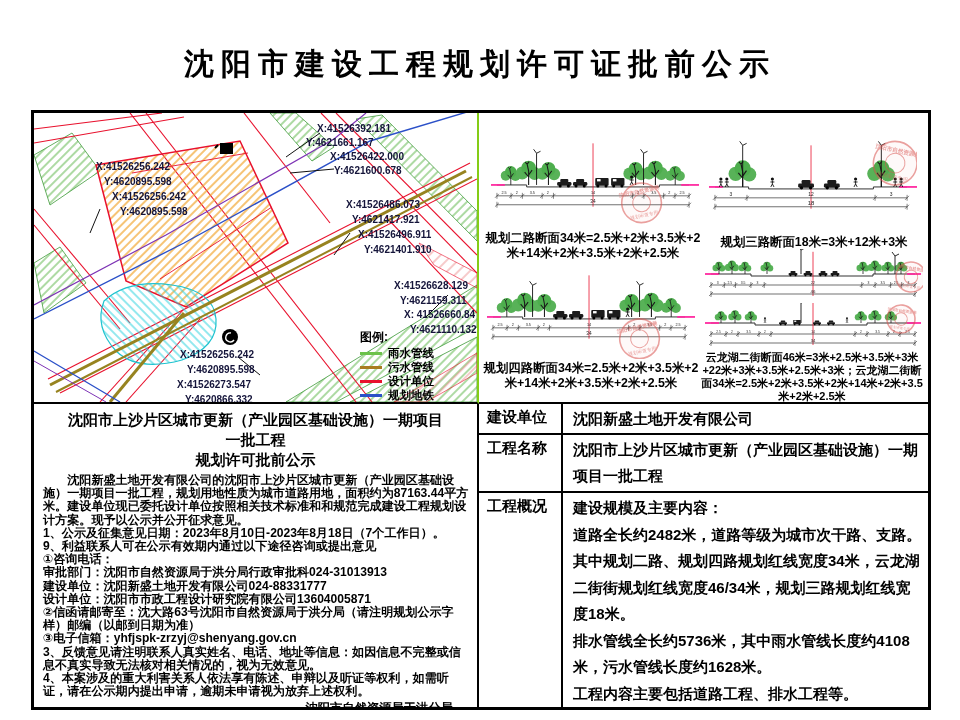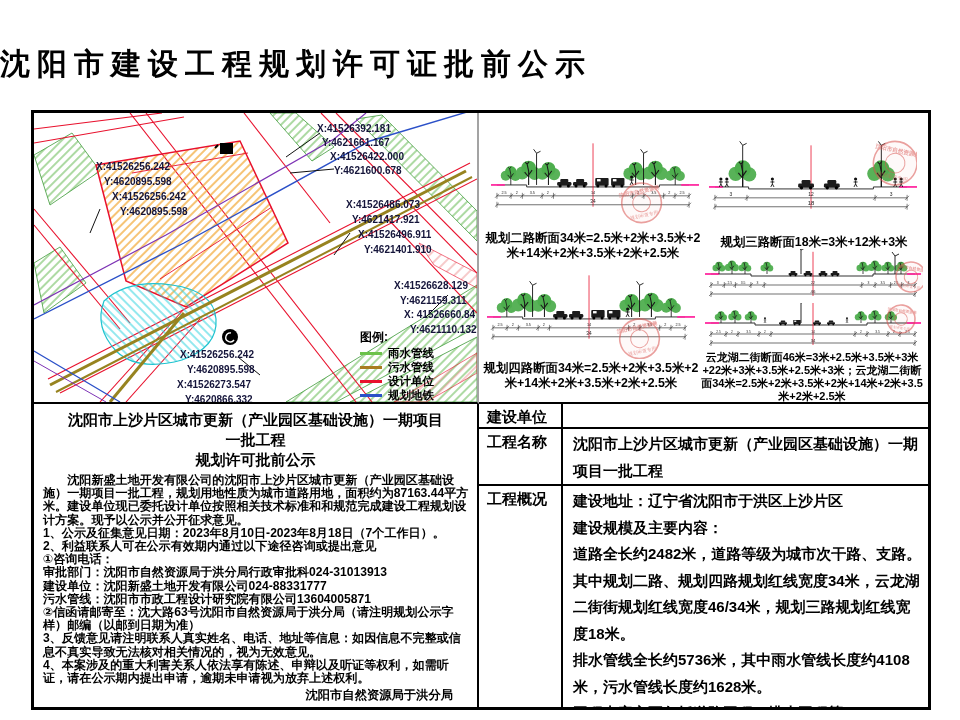--- a/index.html
+++ b/index.html
@@ -1,22 +1,22 @@
 <!DOCTYPE html>
 <html><head>
 <meta charset="utf-8">
 <style>
   html,body{margin:0;padding:0;background:#fff;}
   body{width:960px;height:720px;position:relative;overflow:hidden;
        font-family:"Liberation Sans","DejaVu Sans",sans-serif;color:#000;}
-  .page-title{position:absolute;top:44px;left:0;width:100%;
+  .page-title{position:absolute;top:44px;left:0;width:100%;text-align:center;
        font-size:30px;font-weight:bold;letter-spacing:7px;}
   .frame{position:absolute;left:31px;top:110px;width:894px;height:594px;border:3px solid #000;}
   .map-cell{position:absolute;left:0;top:0;width:443px;height:289px;
-       border-right:2px solid #a3a3a3;border-bottom:2px solid #000;overflow:hidden;}
+       border-right:2px solid #84cc16;border-bottom:2px solid #000;overflow:hidden;}
   #map-svg{position:absolute;left:0;top:0;width:443px;height:289px;}
   .coord{position:absolute;font-size:10px;font-weight:bold;color:#14143a;white-space:nowrap;}
   .legend{position:absolute;left:326px;top:216px;}
   .legend-title{font-size:12px;font-weight:bold;}
   .legend-row{display:flex;align-items:center;height:14px;}
   .legend-swatch{display:inline-block;width:22px;height:3px;margin-right:6px;}
   .legend-label{font-size:11.5px;font-weight:bold;}
   .sections-cell{position:absolute;left:445px;top:0;width:449px;height:289px;
        border-bottom:2px solid #000;overflow:hidden;}
   .secsvg{position:absolute;}
@@ -109,21 +109,21 @@
         <path d="M392,204 L414,182"></path>
           <path d="M226,262 L204,244"></path>
       </g>
       <rect x="186" y="30" width="13" height="11" fill="#000"></rect>
       <path d="M184,32 l-3,3" stroke="#000" stroke-width="2"></path>
       <circle cx="196" cy="224" r="8" fill="#000"></circle>
       <path d="M197,220 a4.5,4.5 0 1,0 3,7" stroke="#fff" stroke-width="1.4" fill="none"></path>
     </svg>
     <div id="map-labels">
         <div class="coord" style="left: 283px; top: 10px;">X:41526392.181</div>
-        <div class="coord" style="left: 288px; top: 24px;">Y:4621661.167</div>
+        <div class="coord" style="left: 272px; top: 24px;">Y:4621661.167</div>
         <div class="coord" style="left: 296px; top: 38px;">X:41526422.000</div>
         <div class="coord" style="left: 300px; top: 52px;">Y:4621600.678</div>
         <div class="coord" style="left: 62px; top: 48px;">X:41526256.242</div>
         <div class="coord" style="left: 70px; top: 63px;">Y:4620895.598</div>
         <div class="coord" style="left: 78px; top: 78px;">X:41526256.242</div>
         <div class="coord" style="left: 86px; top: 93px;">Y:4620895.598</div>
         <div class="coord" style="left: 312px; top: 86px; text-align: center;">X:41526486.073</div>
         <div class="coord" style="left: 318px; top: 101px;">Y:4621417.921</div>
         <div class="coord" style="left: 324px; top: 116px;">X:41526496.911</div>
         <div class="coord" style="left: 330px; top: 131px;">Y:4621401.910</div>
@@ -554,49 +554,52 @@
 
   <div class="notice-cell">
     <div class="notice-heading">
       <span>沈阳市上沙片区城市更新（产业园区基础设施）一期项目一批工程</span><br>
       <span>规划许可批前公示</span>
     </div>
     <div class="notice-body">
       <div class="npara">沈阳新盛土地开发有限公司的沈阳市上沙片区城市更新（产业园区基础设施）一期项目一批工程，规划用地性质为城市道路用地，面积约为87163.44平方米。建设单位现已委托设计单位按照相关技术标准和和规范完成建设工程规划设计方案。现予以公示并公开征求意见。</div>
       <div id="notice-lines">
           <div>1、公示及征集意见日期：2023年8月10日-2023年8月18日（7个工作日）。</div>
-          <div>2、利益联系人可在公示有效期内通过以下途径咨询或提出意见</div>
+          <div>9、利益联系人可在公示有效期内通过以下途径咨询或提出意见</div>
           <div>①咨询电话：</div>
           <div>审批部门：沈阳市自然资源局于洪分局行政审批科024-31013913</div>
           <div>建设单位：沈阳新盛土地开发有限公司024-88331777</div>
-          <div>污水管线：沈阳市市政工程设计研究院有限公司13604005871</div>
+          <div>设计单位：沈阳市市政工程设计研究院有限公司13604005871</div>
           <div>②信函请邮寄至：沈大路63号沈阳市自然资源局于洪分局（请注明规划公示字样）邮编（以邮到日期为准）</div>
+          <div>③电子信箱：yhfjspk-zrzyj@shenyang.gov.cn</div>
           <div>3、反馈意见请注明联系人真实姓名、电话、地址等信息：如因信息不完整或信息不真实导致无法核对相关情况的，视为无效意见。</div>
           <div>4、本案涉及的重大利害关系人依法享有陈述、申辩以及听证等权利，如需听证，请在公示期内提出申请，逾期未申请视为放弃上述权利。</div>
         </div>
       <div class="sig" id="sig">
           <div>沈阳市自然资源局于洪分局</div>
         </div>
     </div>
   </div>
 
   <div class="table-cell" id="info-table">
       <div class="trow trow0">
         <div class="tlabel">建设单位</div>
+        <div class="tvalue">
+          <div class="vline">沈阳新盛土地开发有限公司</div>
+        </div>
       </div>
       <div class="trow trow1">
         <div class="tlabel">工程名称</div>
         <div class="tvalue">
           <div class="vline">沈阳市上沙片区城市更新（产业园区基础设施）一期项目一批工程</div>
         </div>
       </div>
       <div class="trow trow2">
         <div class="tlabel">工程概况</div>
         <div class="tvalue">
-          <div class="vline">建设地址：辽宁省沈阳市于洪区上沙片区</div>
           <div class="vline">建设规模及主要内容：</div>
           <div class="vline">道路全长约2482米，道路等级为城市次干路、支路。其中规划二路、规划四路规划红线宽度34米，云龙湖二街街规划红线宽度46/34米，规划三路规划红线宽度18米。</div>
           <div class="vline">排水管线全长约5736米，其中雨水管线长度约4108米，污水管线长度约1628米。</div>
           <div class="vline">工程内容主要包括道路工程、排水工程等。</div>
         </div>
       </div>
     </div>
 
 </div>
 

